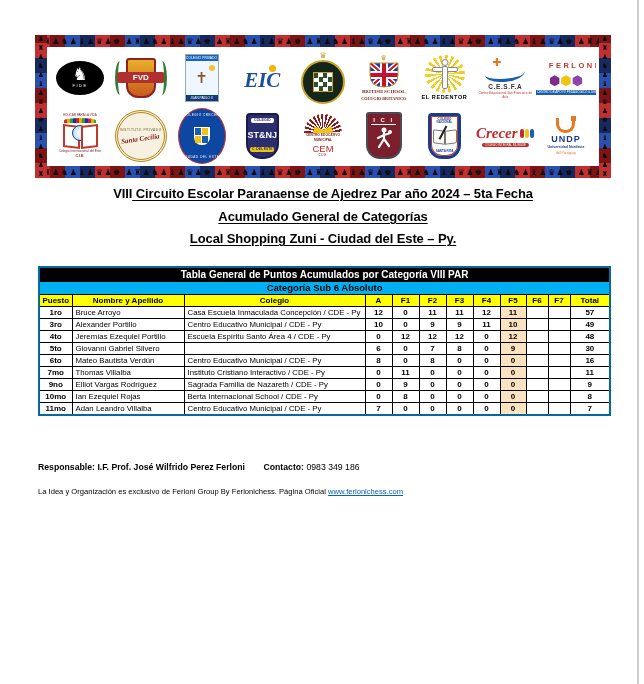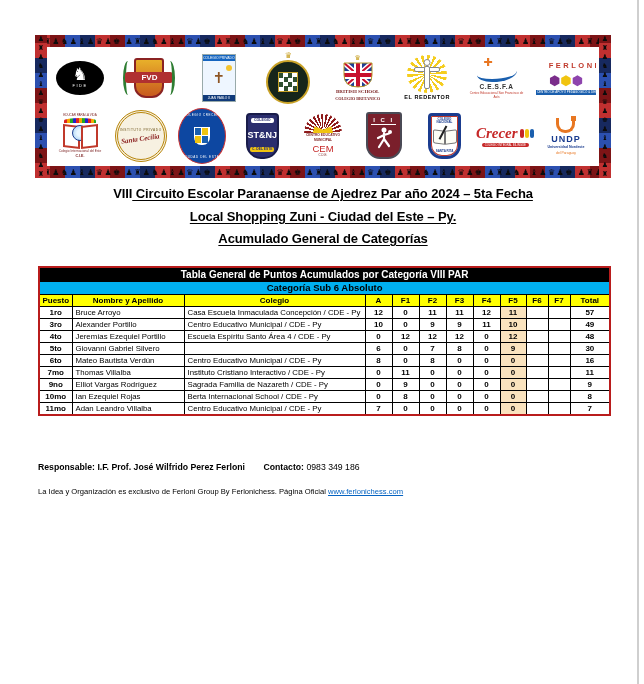--- a/index.html
+++ b/index.html
@@ -153,21 +153,21 @@
   .un-sub1{font-size:3.6px;font-weight:bold;color:#1a3c8f;line-height:4.2px;}
   .un-sub2{font-size:3.4px;color:#e87722;line-height:4px;}
 
   
   #titles{position:absolute;left:35px;top:183px;width:576px;text-align:center;font-weight:bold;
     font-size:13px;line-height:22.5px;letter-spacing:-0.1px;}
   .u{text-decoration:underline;text-decoration-thickness:1.3px;text-underline-offset:2px;}
 
   
   #results{position:absolute;left:38px;top:266px;width:567px;border-collapse:collapse;table-layout:fixed;
-    border:2px solid #b91c1c;}
+    border:2px solid #0369a1;}
   #results th,#results td{border:1px solid #000;font-size:8px;line-height:11px;height:11px;padding:0;
     overflow:hidden;white-space:nowrap;}
   #results .caption{background:#000;color:#fff;font-size:10px;font-weight:bold;height:13px;line-height:13px;}
   #results .category{background:#00B0F0;color:#000;font-size:9.5px;font-weight:bold;height:12px;line-height:12px;}
   #results thead tr.hdr th{background:#FFFF00;font-weight:bold;text-align:center;}
   #results td{text-align:center;font-weight:bold;}
   #results td.col1,#results td.col2{text-align:left;padding-left:3px;font-weight:normal;font-size:7.8px;}
   #results td.hl{background:#FAE3BE;}
 
   
@@ -212,20 +212,24 @@
         <div class="jp-card">
           <div class="jp-band">COLEGIO PRIVADO</div>
           <div class="jp-body">
             <span class="jp-cross">✝</span>
             <span class="jp-dove"></span>
           </div>
           <div class="jp-band2">JUAN PABLO II</div>
         </div>
       </div>
 
+      <div class="lg">
+        <span class="eic-smile"></span>
+        <span class="eic-text">EIC</span>
+      </div>
 
       <div class="lg">
         <span class="club-crown">♛</span>
         <div class="club-circle">
           <div class="club-board"></div>
         </div>
       </div>
 
       <div class="lg">
         <span class="bs-crown">♛</span>
@@ -368,22 +372,22 @@
         <div class="un-name">UNDP</div>
         <div class="un-sub1">Universidad Nordeste</div>
         <div class="un-sub2">del Paraguay</div>
       </div>
     </div>
   </div>
 </div>
 
 <div id="titles">
   <div><span>VIII</span><span class="u"> Circuito Escolar Paranaense de Ajedrez Par año 2024 – 5ta Fecha</span></div>
+  <div class="u">Acumulado General de Categorías</div>
   <div class="u">Local Shopping Zuni - Ciudad del Este – Py.</div>
-  <div class="u">Acumulado General de Categorías</div>
 </div>
 
 <table id="results">
   <colgroup>
     <col style="width:33px">
       <col style="width:112px">
       <col style="width:181px">
     <col style="width:27px">
       <col style="width:27px">
       <col style="width:27px">

